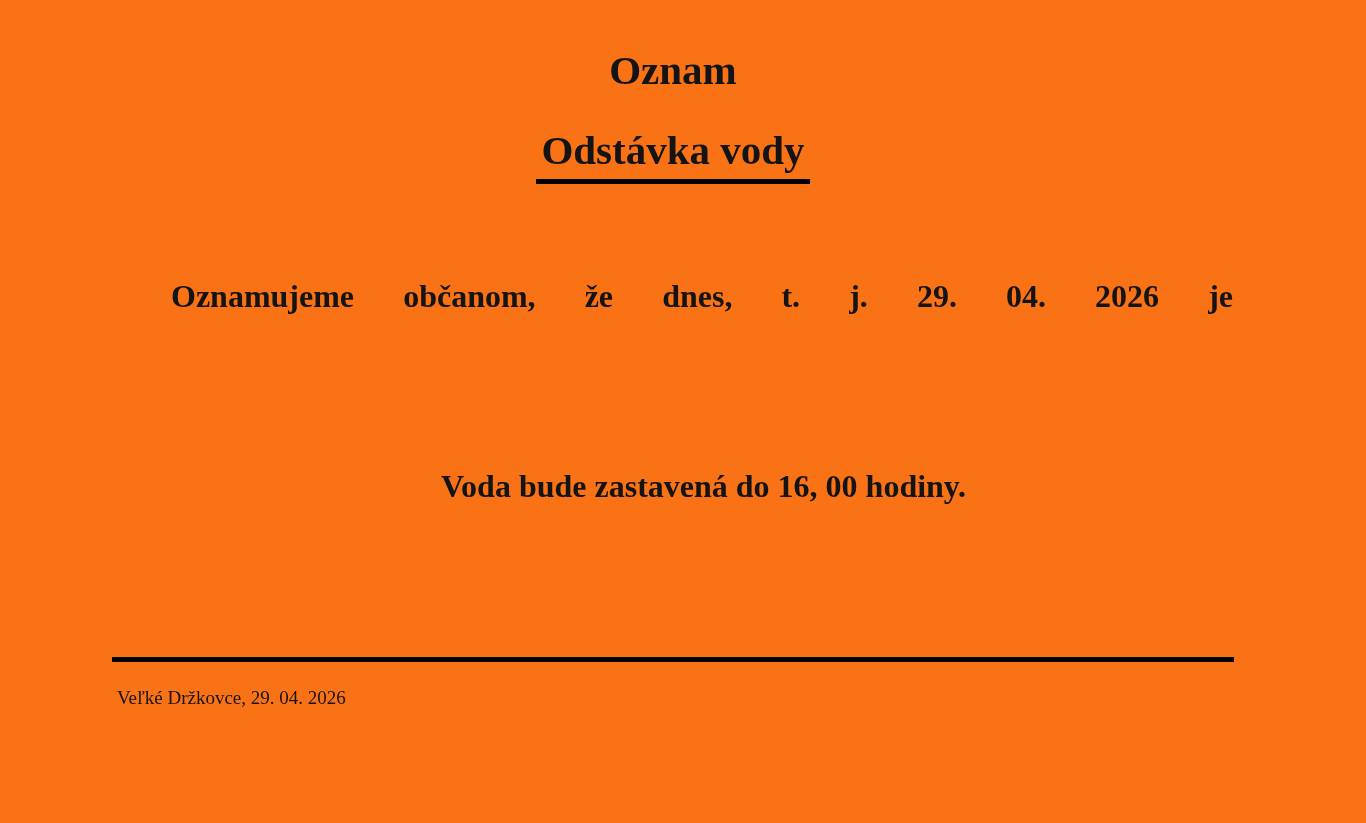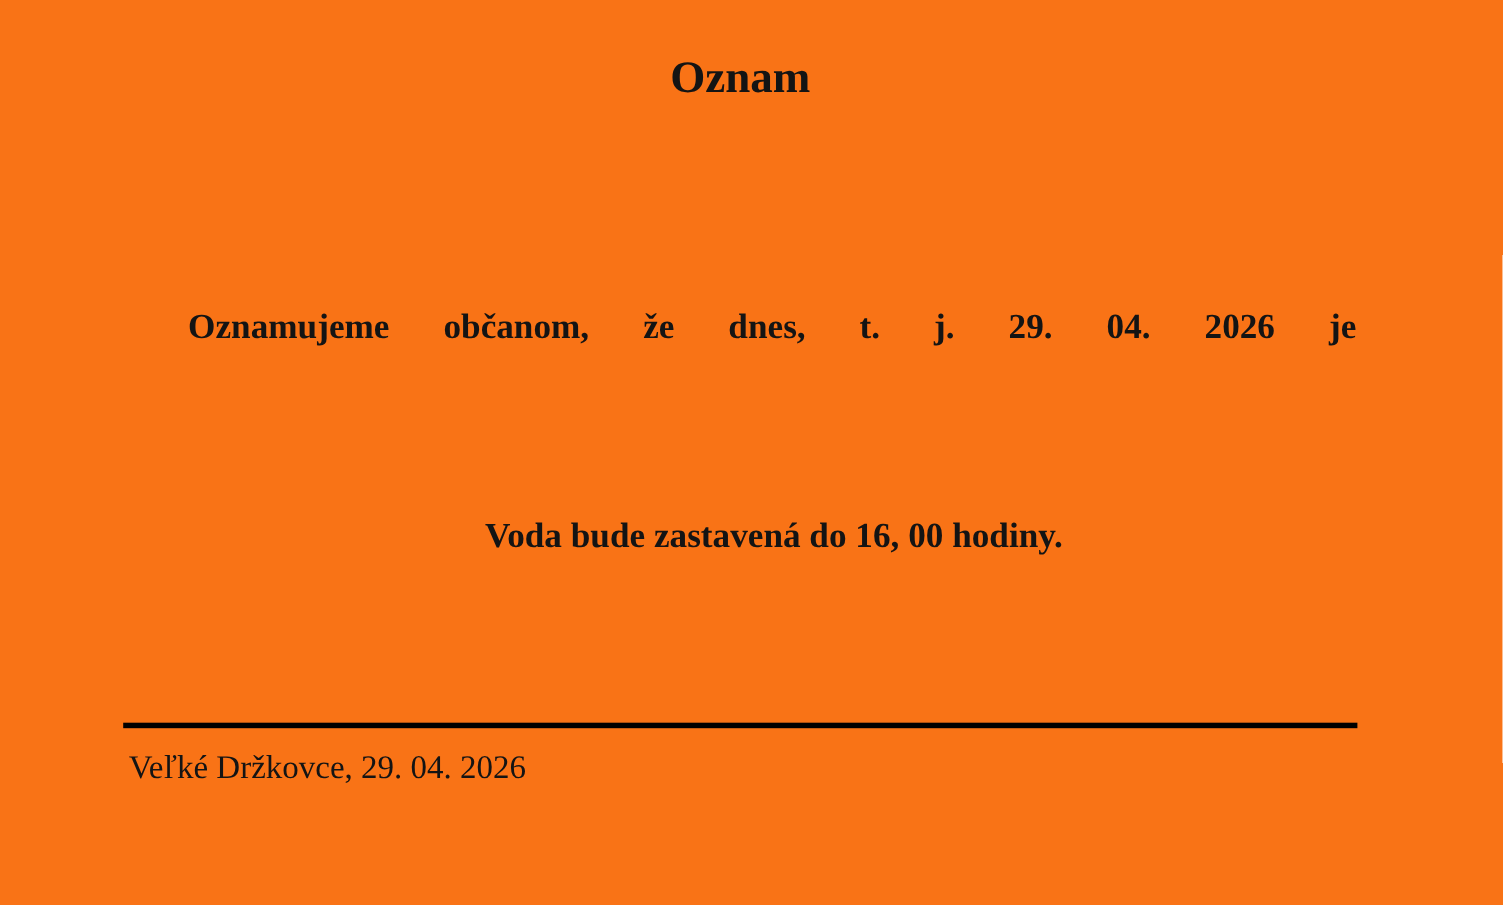--- a/index.html
+++ b/index.html
@@ -89,32 +89,35 @@
     height: 5px;
     margin: 0;
     border: none;
     background: #000000;
   }
   .signature {
     position: absolute;
     left: 117px;
     top: 682px;
     margin: 0;
-    font-size: 30px;
+    font-size: 19px;
     line-height: 31px;
     font-weight: normal;
   }
 </style>
 </head>
 <body>
 
 <div class="page">
 
   <h1 class="doc-title">Oznam</h1>
 
+  <h2 class="doc-subtitle">
+    <span class="underlined">Odstávka vody</span>
+  </h2>
 
   <div class="para-justified body-text">
     <div class="jline first">Oznamujeme občanom, že dnes, t. j. 29. 04. 2026 je</div>
   </div>
 
   <p class="para-single para-time body-text">Voda bude zastavená do 16, 00 hodiny.</p>
 
 
   <hr class="separator-rule">
 

